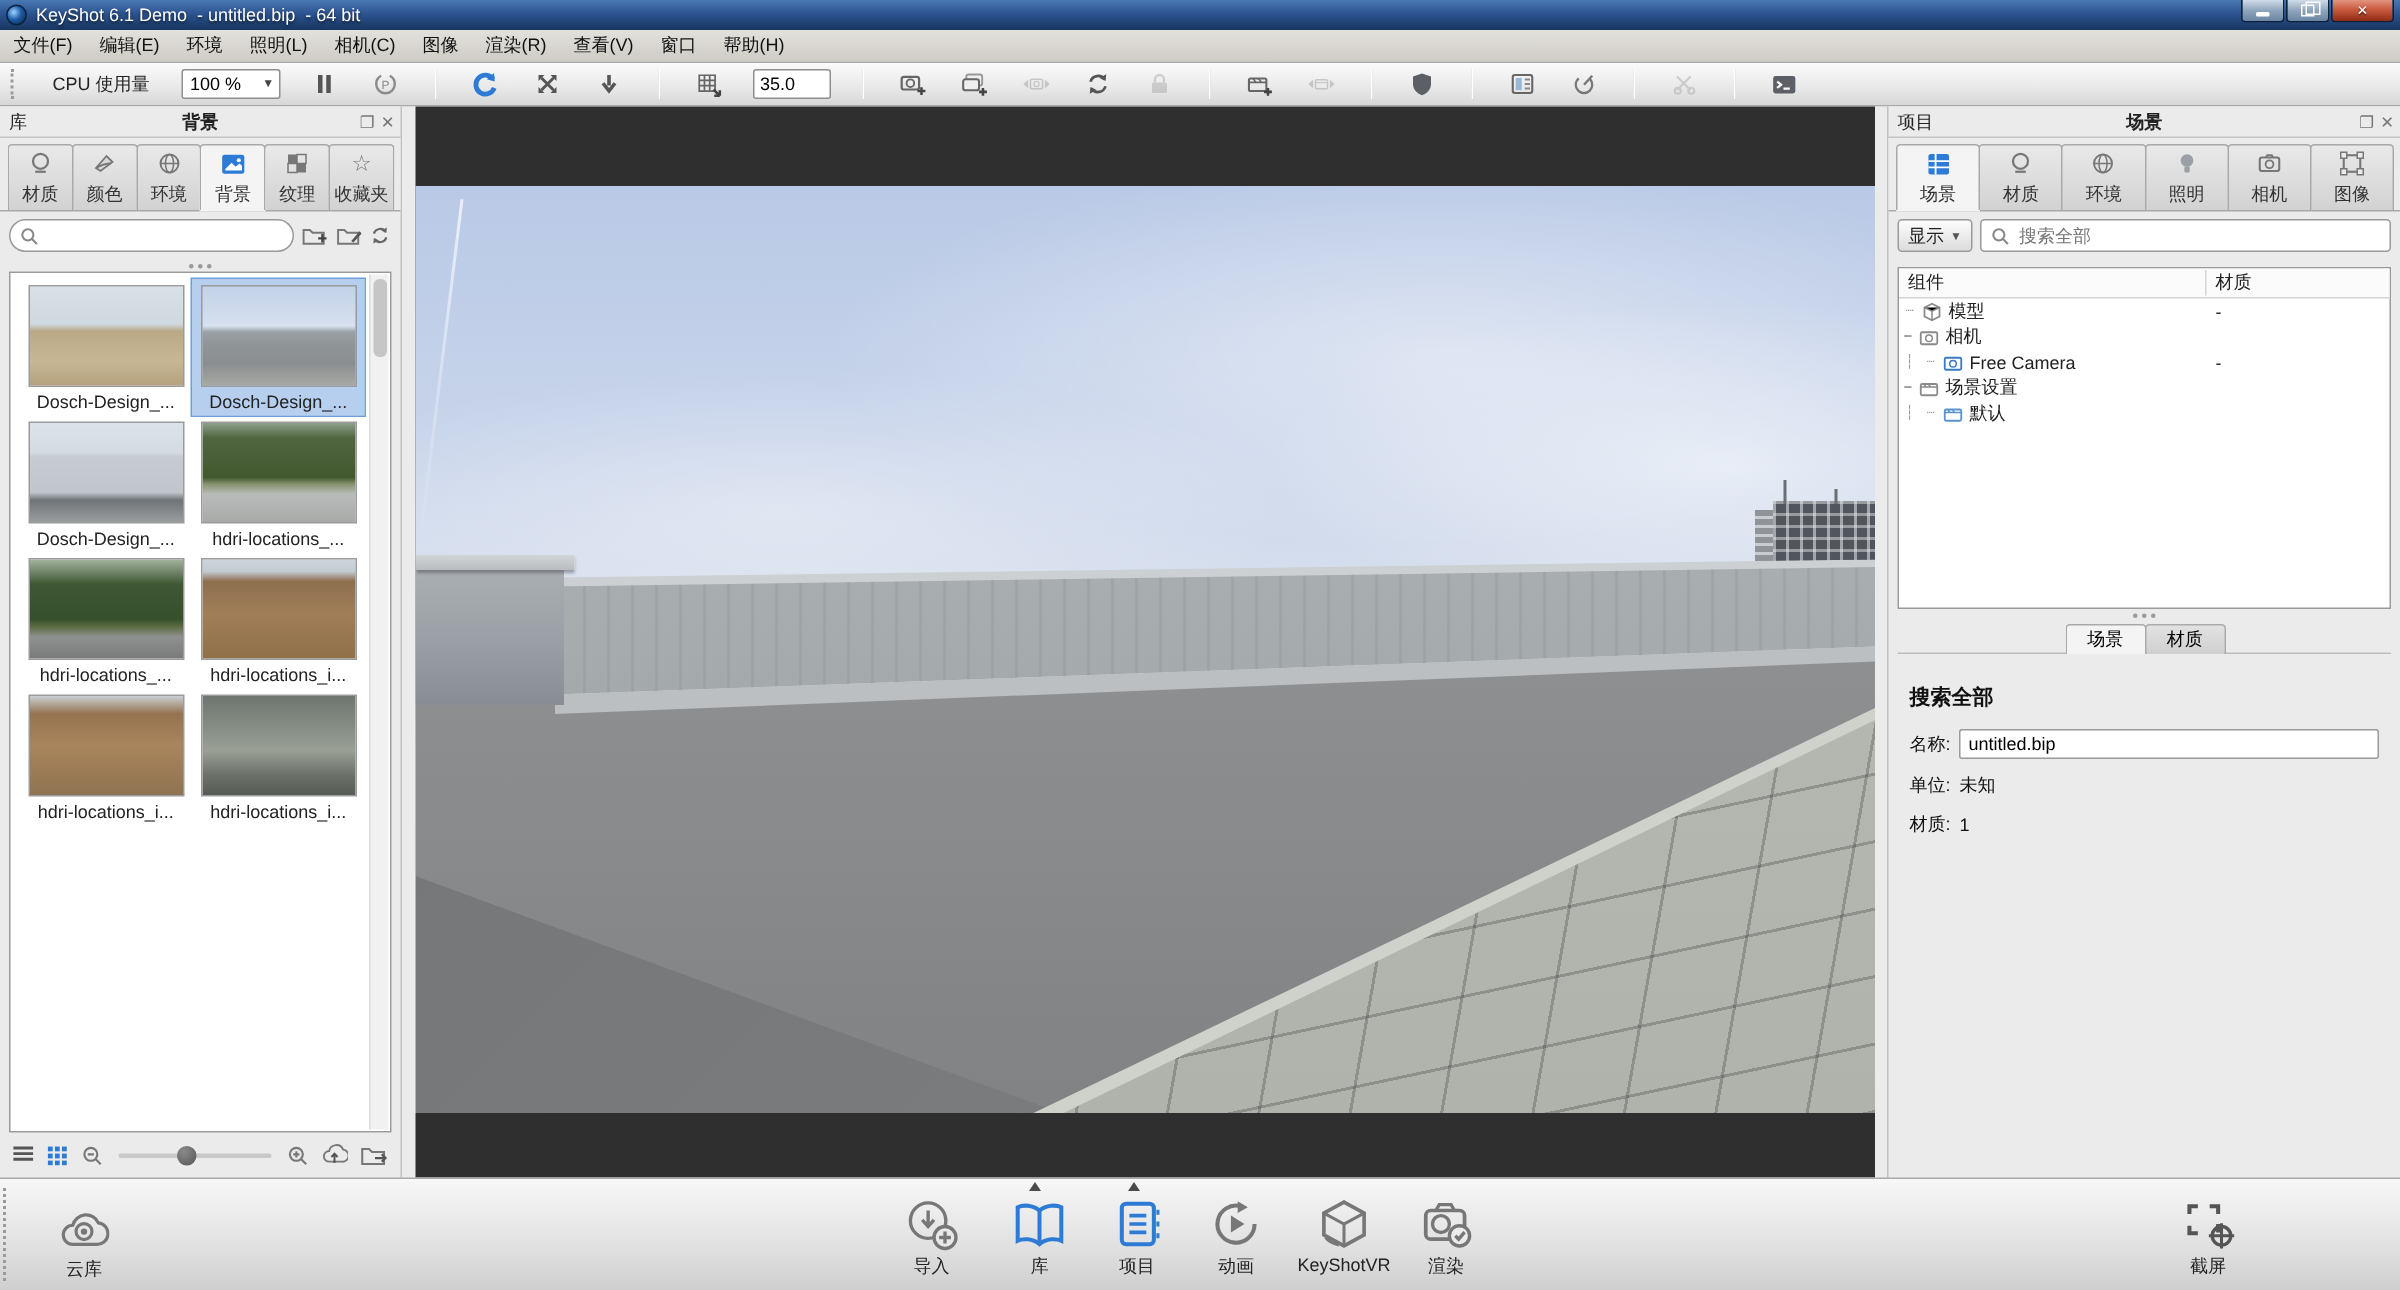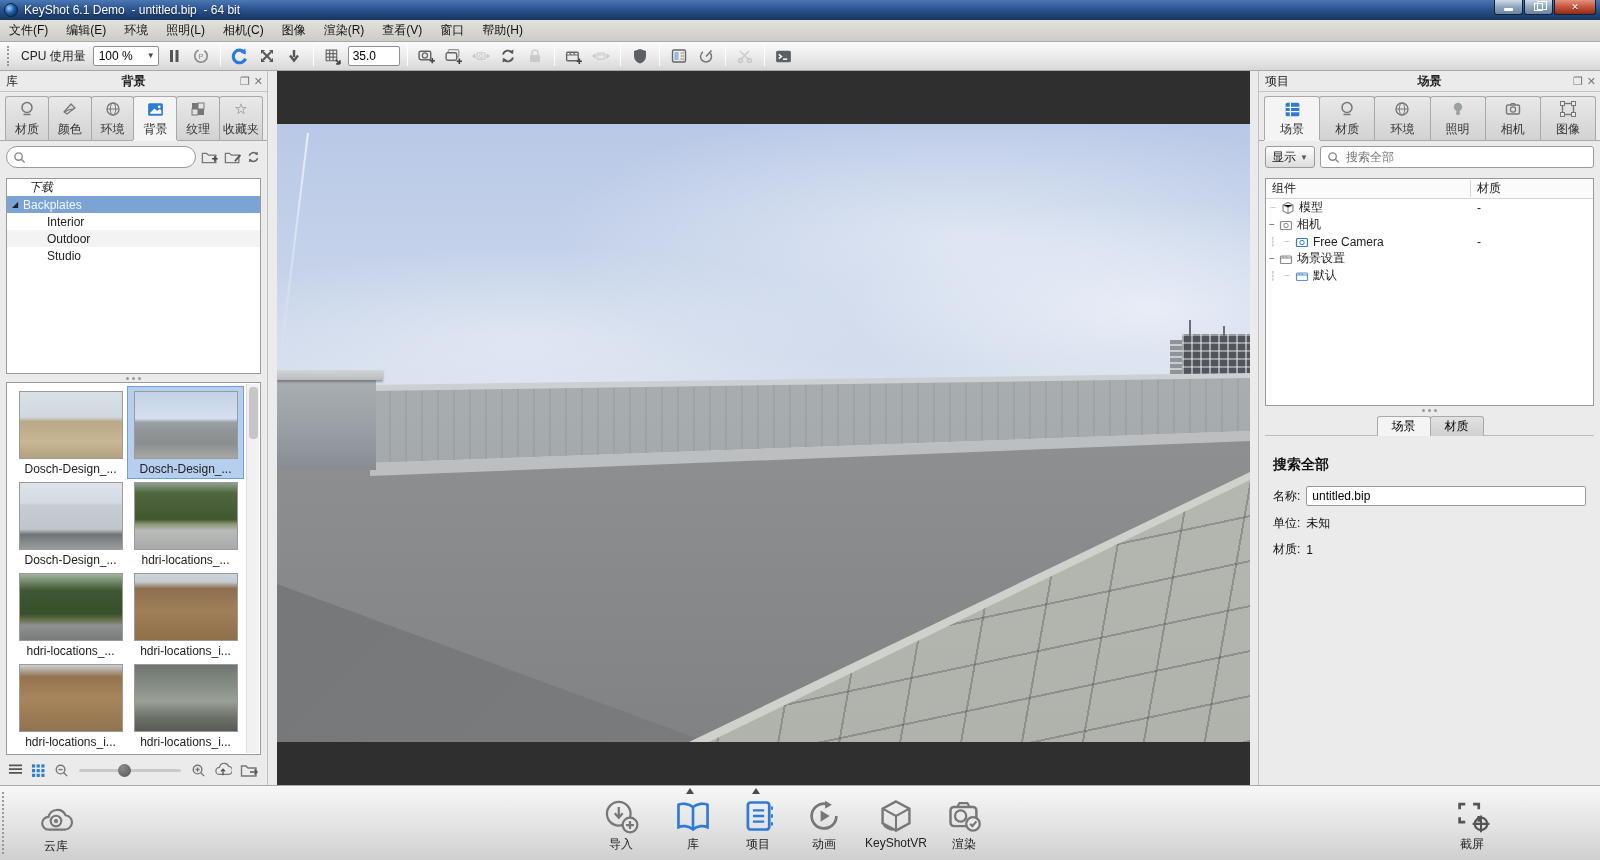--- a/index.html
+++ b/index.html
@@ -15,21 +15,21 @@
   .win-btn.close{width:42px;background:linear-gradient(180deg,#e2937f 0%,#c95b41 45%,#8f2b16 100%);}
   .win-btn .bar{width:9px;height:3px;background:#fff;border-radius:1px;margin-top:4px;}
   .win-btn .boxes{width:9px;height:8px;border:1px solid #fff;position:relative;background:transparent;}
   .win-btn .boxes:before{content:"";position:absolute;left:2px;top:-3px;width:8px;height:7px;border:1px solid #fff;}
 
   
   .menubar{height:22px;background:linear-gradient(180deg,#e3e1dc,#cfccc6);border-bottom:1px solid #a9a9a9;display:flex;align-items:center;font-size:12px;color:#111;}
   .menu-item{padding:2px 9px;cursor:default;}
 
   
-  .toolbar{height:29px;background:linear-gradient(180deg,#fbfbfb 0%,#e8e8e8 60%,#d7d7d7 100%);border-bottom:1px solid #a9a9a9;display:flex;align-items:center;padding:0 4px;gap:3px;}
+  .toolbar{height:29px;background:linear-gradient(180deg,#fbfbfb 0%,#e8e8e8 60%,#d7d7d7 100%);border-bottom:1px solid #a9a9a9;display:flex;align-items:center;padding:0 4px;gap:17px;}
   .grip{width:4px;height:20px;border-left:2px dotted #9a9a9a;margin:0 3px;}
   .tb-label{font-size:12px;color:#222;margin:0 4px;}
   .tb-sep{width:1px;height:20px;background:#b5b5b5;border-right:1px solid #fff;margin:0 4px;}
   .dropdown{width:66px;height:20px;background:#fff;border:1px solid #8f8f8f;border-radius:2px;display:flex;align-items:center;font-size:12px;padding-left:5px;position:relative;}
   .dropdown .arrow{position:absolute;right:3px;top:4px;font-size:8px;color:#444;}
   .tb-btn{width:24px;height:24px;display:flex;align-items:center;justify-content:center;border-radius:3px;}
   .tb-btn.disabled{opacity:.38;}
   .tb-input{width:52px;height:20px;border:1px solid #8f8f8f;border-radius:2px;font-size:12px;padding:0 4px;background:#fff;}
   .ic{display:block;}
 
@@ -396,36 +396,20 @@
           </svg>
         <svg width="19" height="16" viewBox="0 0 19 16">
             <path d="M1.5 4 L6 4 L8 6 L16 6 L16 14 L1.5 14 Z" fill="none" stroke="#777" stroke-width="1.4"></path>
             <path d="M11 12 L17 5 L18.5 6.5 L12.5 13 Z" fill="#555"></path>
           </svg>
         <svg width="16" height="16" viewBox="0 0 18 18">
             <path d="M13.5 6 A5.3 5.3 0 0 0 4 7.5 M4.5 12 A5.3 5.3 0 0 0 14 10.5" fill="none" stroke="#666" stroke-width="1.8"></path>
             <path d="M14.5 2.5 L14 7 L10 5 Z" fill="#666"></path>
             <path d="M3.5 15.5 L4 11 L8 13 Z" fill="#666"></path>
           </svg>
-      </div>
-      <div class="tree-box">
-        <div class="tree-row group">下载</div>
-        <div class="tree-row sel">
-            <span class="tw" style="color:#222;">◢</span>
-            <span>Backplates</span>
-          </div>
-        <div class="tree-row child">
-            <span>Interior</span>
-          </div>
-        <div class="tree-row child alt">
-            <span>Outdoor</span>
-          </div>
-        <div class="tree-row child">
-            <span>Studio</span>
-          </div>
       </div>
       <div class="splitter">
           <i></i>
           <i></i>
           <i></i>
         </div>
       <div class="thumbs">
         <div class="tgrid">
           <div class="tcell">
               <div class="img th-dirtfield"></div>

